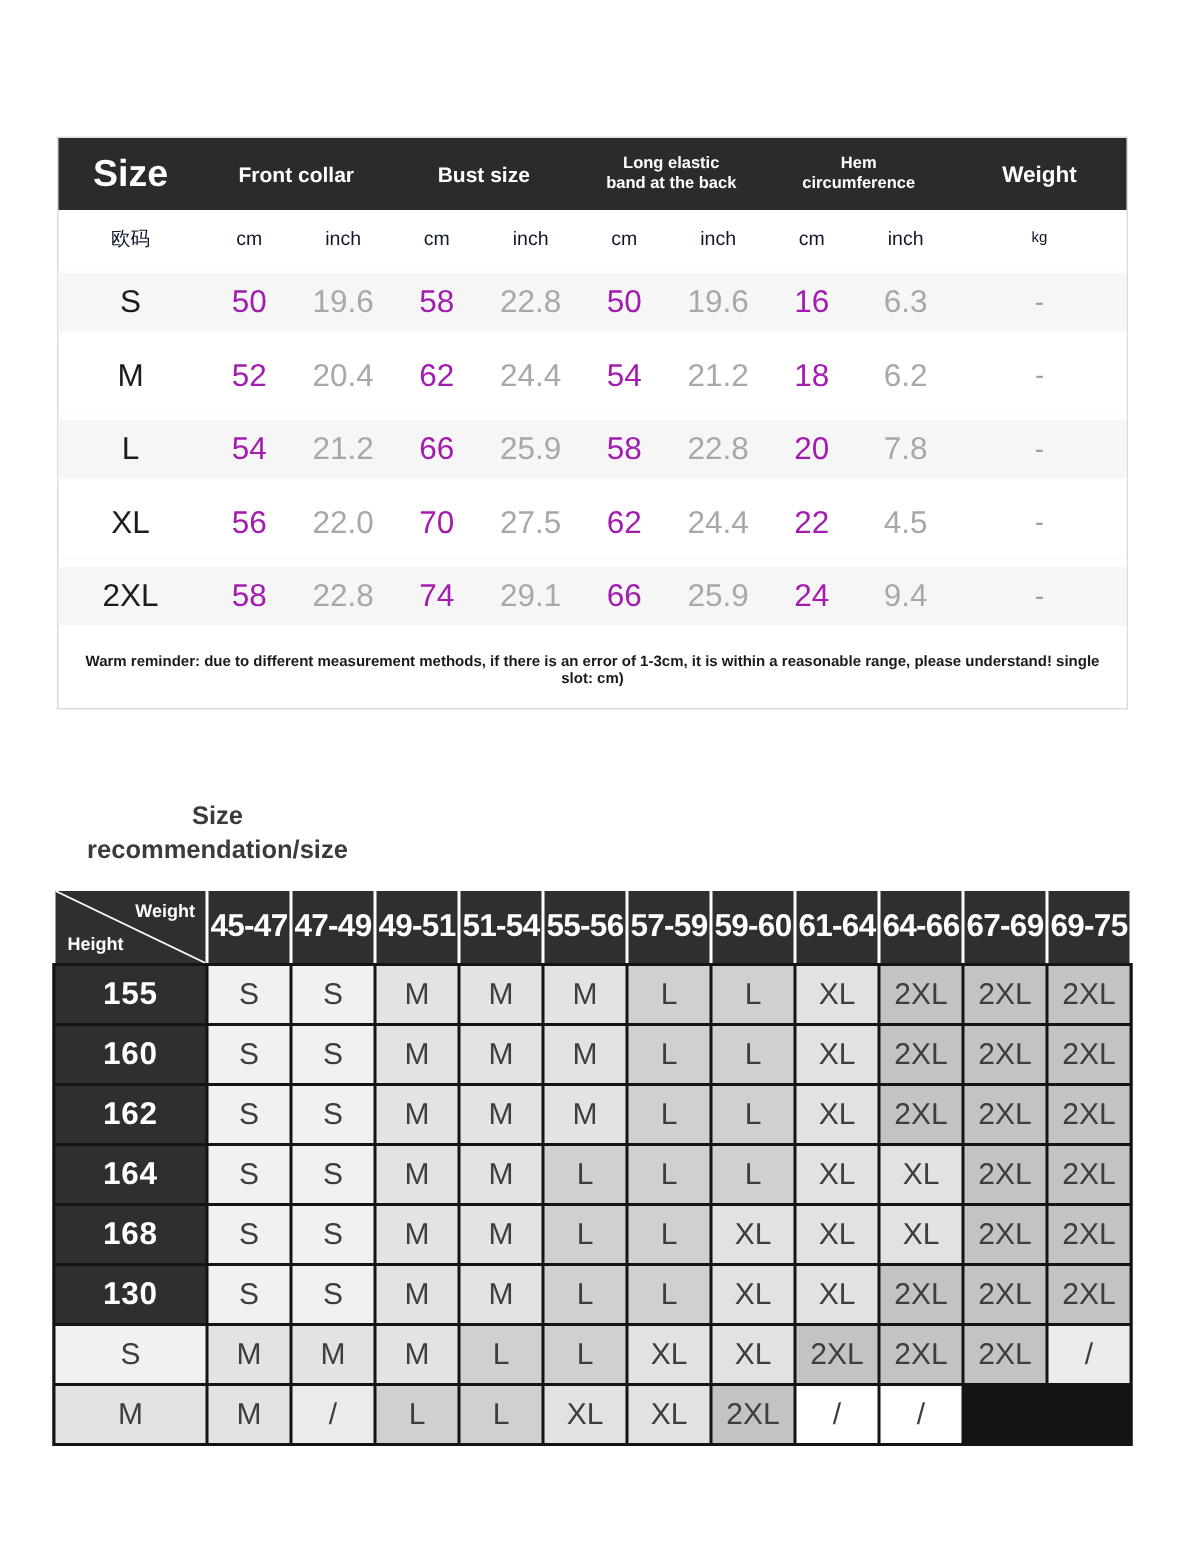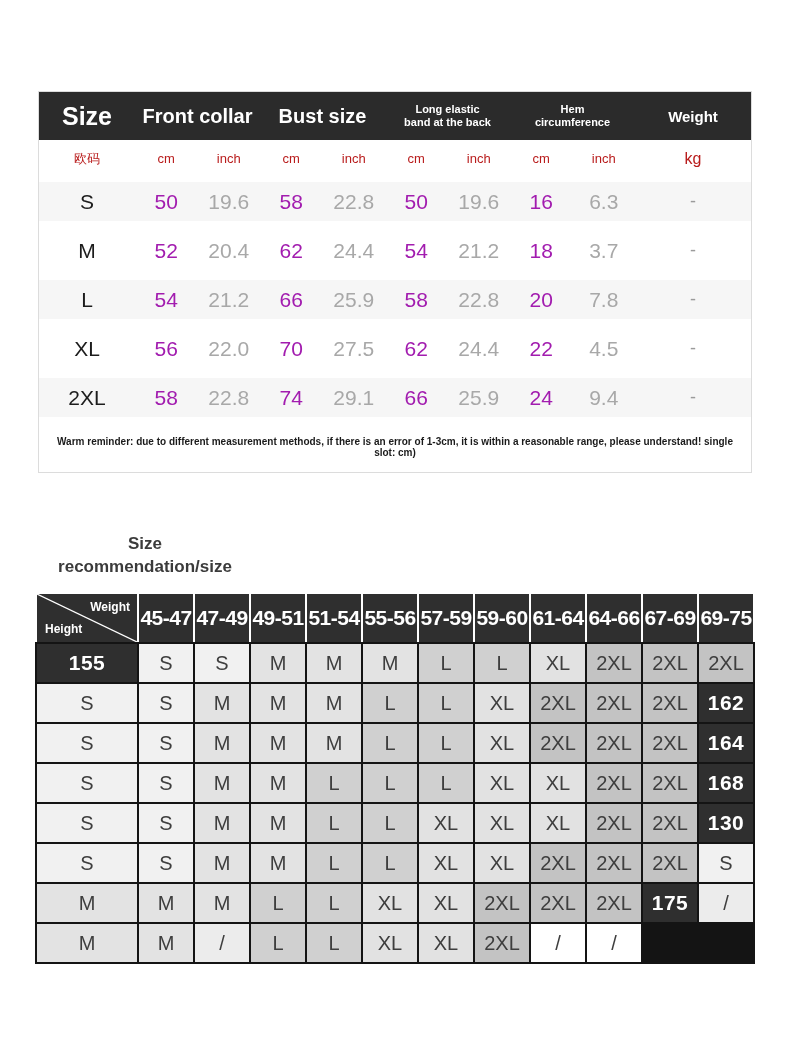--- a/index.html
+++ b/index.html
@@ -14,26 +14,26 @@
 
   
   .t1 {
     position:absolute; left:38px; top:91px; width:714px;
     border:1px solid #dcdcdc; background:#ffffff; box-sizing:border-box;
   }
   .t1-grid { display:grid; grid-template-columns:96px repeat(8, 1fr) 116px; align-items:center; }
   .t1-header { background:#2b2b2b; color:#ffffff; height:48px; }
   .t1-header .cell { text-align:center; }
   .t1-size-head { font-size:25px; font-weight:700; }
-  .t1-group { grid-column:span 2; font-size:20px; font-weight:700; }
+  .t1-group { grid-column:span 2; font-size:14px; font-weight:700; }
   .t1-group.two-line { font-size:11px; line-height:1.2; white-space:pre-line; }
   .t1-weight-head { font-size:15px; font-weight:700; }
-  .t1-subheader { height:37px; color:#b91c1c; }
+  .t1-subheader { height:37px; color:#0f172a; }
   .t1-subheader .cell { text-align:center; font-size:13px; }
-  .t1-subheader .cell.kg { font-size:16px; }
+  .t1-subheader .cell.kg { font-size:10px; }
   .t1-row { height:49px; }
   .t1-row.striped { background:#f6f6f6; box-shadow:inset 0 5px 0 #ffffff, inset 0 -5px 0 #ffffff; }
   .t1-row .cell { text-align:center; font-size:21px; }
   .t1-row .size-label { color:#1c1c1c; }
   .t1-row .v-cm { color:#a21caf; }
   .t1-row .v-inch { color:#a8a8a8; }
   .t1-row .v-dash { color:#9b9b9b; font-size:18px; }
   .t1-reminder {
     height:50px; display:flex; align-items:center; justify-content:center;
     font-size:10px; font-weight:700; color:#1a1a1a; text-align:center; padding:0 10px;
@@ -117,21 +117,21 @@
         </div>
         <div class="t1-grid t1-row">
           <div class="cell size-label">M</div>
           <div class="cell v-cm">52</div>
           <div class="cell v-inch">20.4</div>
           <div class="cell v-cm">62</div>
           <div class="cell v-inch">24.4</div>
           <div class="cell v-cm">54</div>
           <div class="cell v-inch">21.2</div>
           <div class="cell v-cm">18</div>
-          <div class="cell v-inch">3.7</div>
+          <div class="cell v-inch">6.2</div>
           <div class="cell v-dash">-</div>
         </div>
         <div class="t1-grid t1-row striped">
           <div class="cell size-label">L</div>
           <div class="cell v-cm">54</div>
           <div class="cell v-inch">21.2</div>
           <div class="cell v-cm">66</div>
           <div class="cell v-inch">25.9</div>
           <div class="cell v-cm">58</div>
           <div class="cell v-inch">22.8</div>
@@ -195,20 +195,21 @@
         <div class="t2-cell" style="background: rgb(241, 241, 241);">S</div>
         <div class="t2-cell" style="background: rgb(227, 227, 227);">M</div>
         <div class="t2-cell" style="background: rgb(227, 227, 227);">M</div>
         <div class="t2-cell" style="background: rgb(227, 227, 227);">M</div>
         <div class="t2-cell" style="background: rgb(208, 208, 208);">L</div>
         <div class="t2-cell" style="background: rgb(208, 208, 208);">L</div>
         <div class="t2-cell" style="background: rgb(226, 226, 226);">XL</div>
         <div class="t2-cell" style="background: rgb(195, 195, 195);">2XL</div>
         <div class="t2-cell" style="background: rgb(195, 195, 195);">2XL</div>
         <div class="t2-cell" style="background: rgb(195, 195, 195);">2XL</div>
+        <div class="t2-cell t2-height">160</div>
         <div class="t2-cell" style="background: rgb(241, 241, 241);">S</div>
         <div class="t2-cell" style="background: rgb(241, 241, 241);">S</div>
         <div class="t2-cell" style="background: rgb(227, 227, 227);">M</div>
         <div class="t2-cell" style="background: rgb(227, 227, 227);">M</div>
         <div class="t2-cell" style="background: rgb(227, 227, 227);">M</div>
         <div class="t2-cell" style="background: rgb(208, 208, 208);">L</div>
         <div class="t2-cell" style="background: rgb(208, 208, 208);">L</div>
         <div class="t2-cell" style="background: rgb(226, 226, 226);">XL</div>
         <div class="t2-cell" style="background: rgb(195, 195, 195);">2XL</div>
         <div class="t2-cell" style="background: rgb(195, 195, 195);">2XL</div>
@@ -265,21 +266,20 @@
         <div class="t2-cell" style="background: rgb(227, 227, 227);">M</div>
         <div class="t2-cell" style="background: rgb(227, 227, 227);">M</div>
         <div class="t2-cell" style="background: rgb(227, 227, 227);">M</div>
         <div class="t2-cell" style="background: rgb(208, 208, 208);">L</div>
         <div class="t2-cell" style="background: rgb(208, 208, 208);">L</div>
         <div class="t2-cell" style="background: rgb(226, 226, 226);">XL</div>
         <div class="t2-cell" style="background: rgb(226, 226, 226);">XL</div>
         <div class="t2-cell" style="background: rgb(195, 195, 195);">2XL</div>
         <div class="t2-cell" style="background: rgb(195, 195, 195);">2XL</div>
         <div class="t2-cell" style="background: rgb(195, 195, 195);">2XL</div>
-        <div class="t2-cell t2-height">175</div>
         <div class="t2-cell" style="background: rgb(236, 236, 236);">/</div>
         <div class="t2-cell" style="background: rgb(227, 227, 227);">M</div>
         <div class="t2-cell" style="background: rgb(227, 227, 227);">M</div>
         <div class="t2-cell" style="background: rgb(236, 236, 236);">/</div>
         <div class="t2-cell" style="background: rgb(208, 208, 208);">L</div>
         <div class="t2-cell" style="background: rgb(208, 208, 208);">L</div>
         <div class="t2-cell" style="background: rgb(226, 226, 226);">XL</div>
         <div class="t2-cell" style="background: rgb(226, 226, 226);">XL</div>
         <div class="t2-cell" style="background: rgb(195, 195, 195);">2XL</div>
         <div class="t2-cell" style="background: rgb(255, 255, 255);">/</div>

